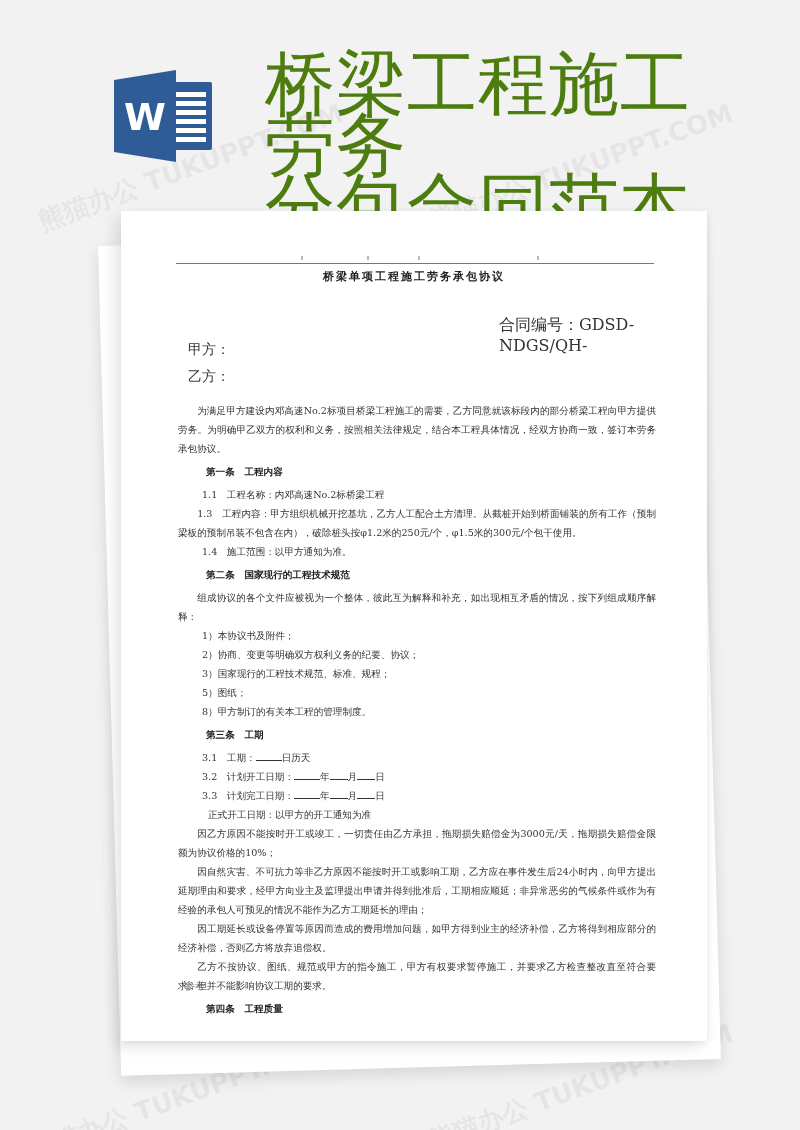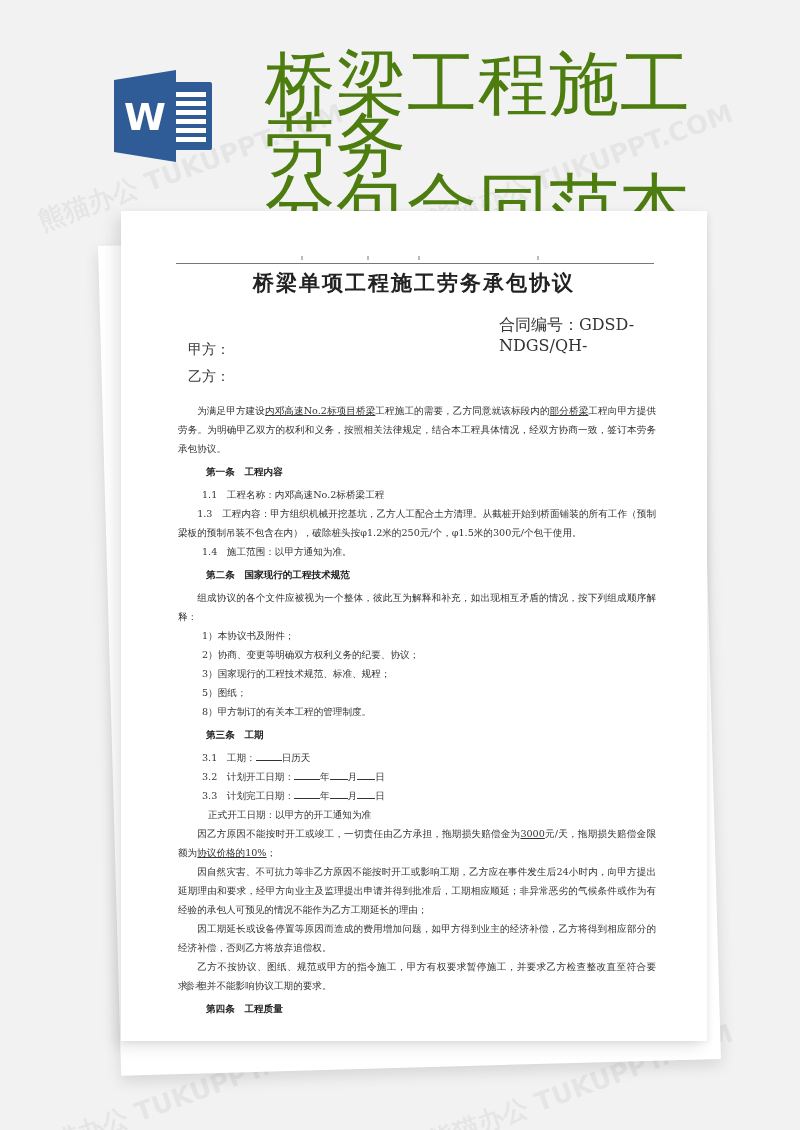--- a/index.html
+++ b/index.html
@@ -20,30 +20,30 @@
     box-shadow:0 6px 16px rgba(0,0,0,0.12);
   }
   .sheet {
     position:absolute; left:121px; top:211px; width:586px; height:830px;
     background:#fff; box-shadow:-6px 6px 14px rgba(0,0,0,0.10), 2px 2px 6px rgba(0,0,0,0.06);
   }
   .header-rule { position:absolute; left:55px; top:52px; width:478px; height:0; border-top:1.5px solid #777; }
   .rule-marks span { position:absolute; top:45px; width:2px; height:4px; background:#bbb; }
   .doc-title {
     position:absolute; left:0; width:586px; top:58px; text-align:center;
-    font-size:21px; font-weight:bold; color:#222; letter-spacing:2px;
+    font-size:11px; font-weight:bold; color:#222; letter-spacing:2px;
   }
   .contract-no { position:absolute; left:378px; top:104px; font-size:16px; color:#333; }
   .party { position:absolute; left:67px; font-size:14px; color:#333; }
   .body { position:absolute; left:57px; top:190px; width:478px; font-size:9.6px; color:#333; line-height:19px; }
   .p { text-indent:2em; margin:0; text-align:justify; }
   .h { font-weight:bold; margin:4px; padding-left:24px; color:#222; }
   .item { margin:0; padding-left:24px; }
   .li { margin:0; padding-left:24px; }
-  .u { text-decoration:underline; }
+  .u { }
   .blank { display:inline-block; width:26px; border-bottom:1px solid #333; height:10px; vertical-align:baseline; }
   .blank.s { width:18px; }
   .footer-ref { position:absolute; left:64px; top:768px; font-size:10px; color:#666; }
   .wm { position:absolute; color:rgba(0,0,0,0.05); font-family:"DejaVu Sans", sans-serif; font-size:26px; font-weight:bold; transform:rotate(-20deg); white-space:nowrap; }
 </style>
 </head>
 <body>
 
 <div class="wm" style="left:30px;top:150px;">熊猫办公 TUKUPPT.COM</div>
 <div class="wm" style="left:420px;top:150px;">熊猫办公 TUKUPPT.COM</div>

